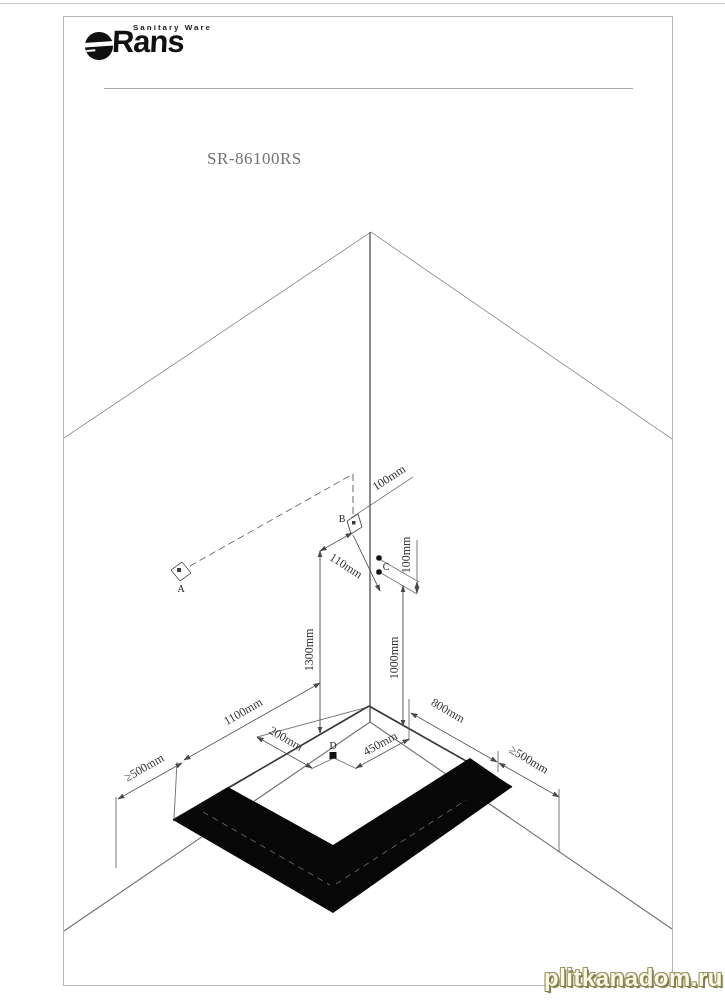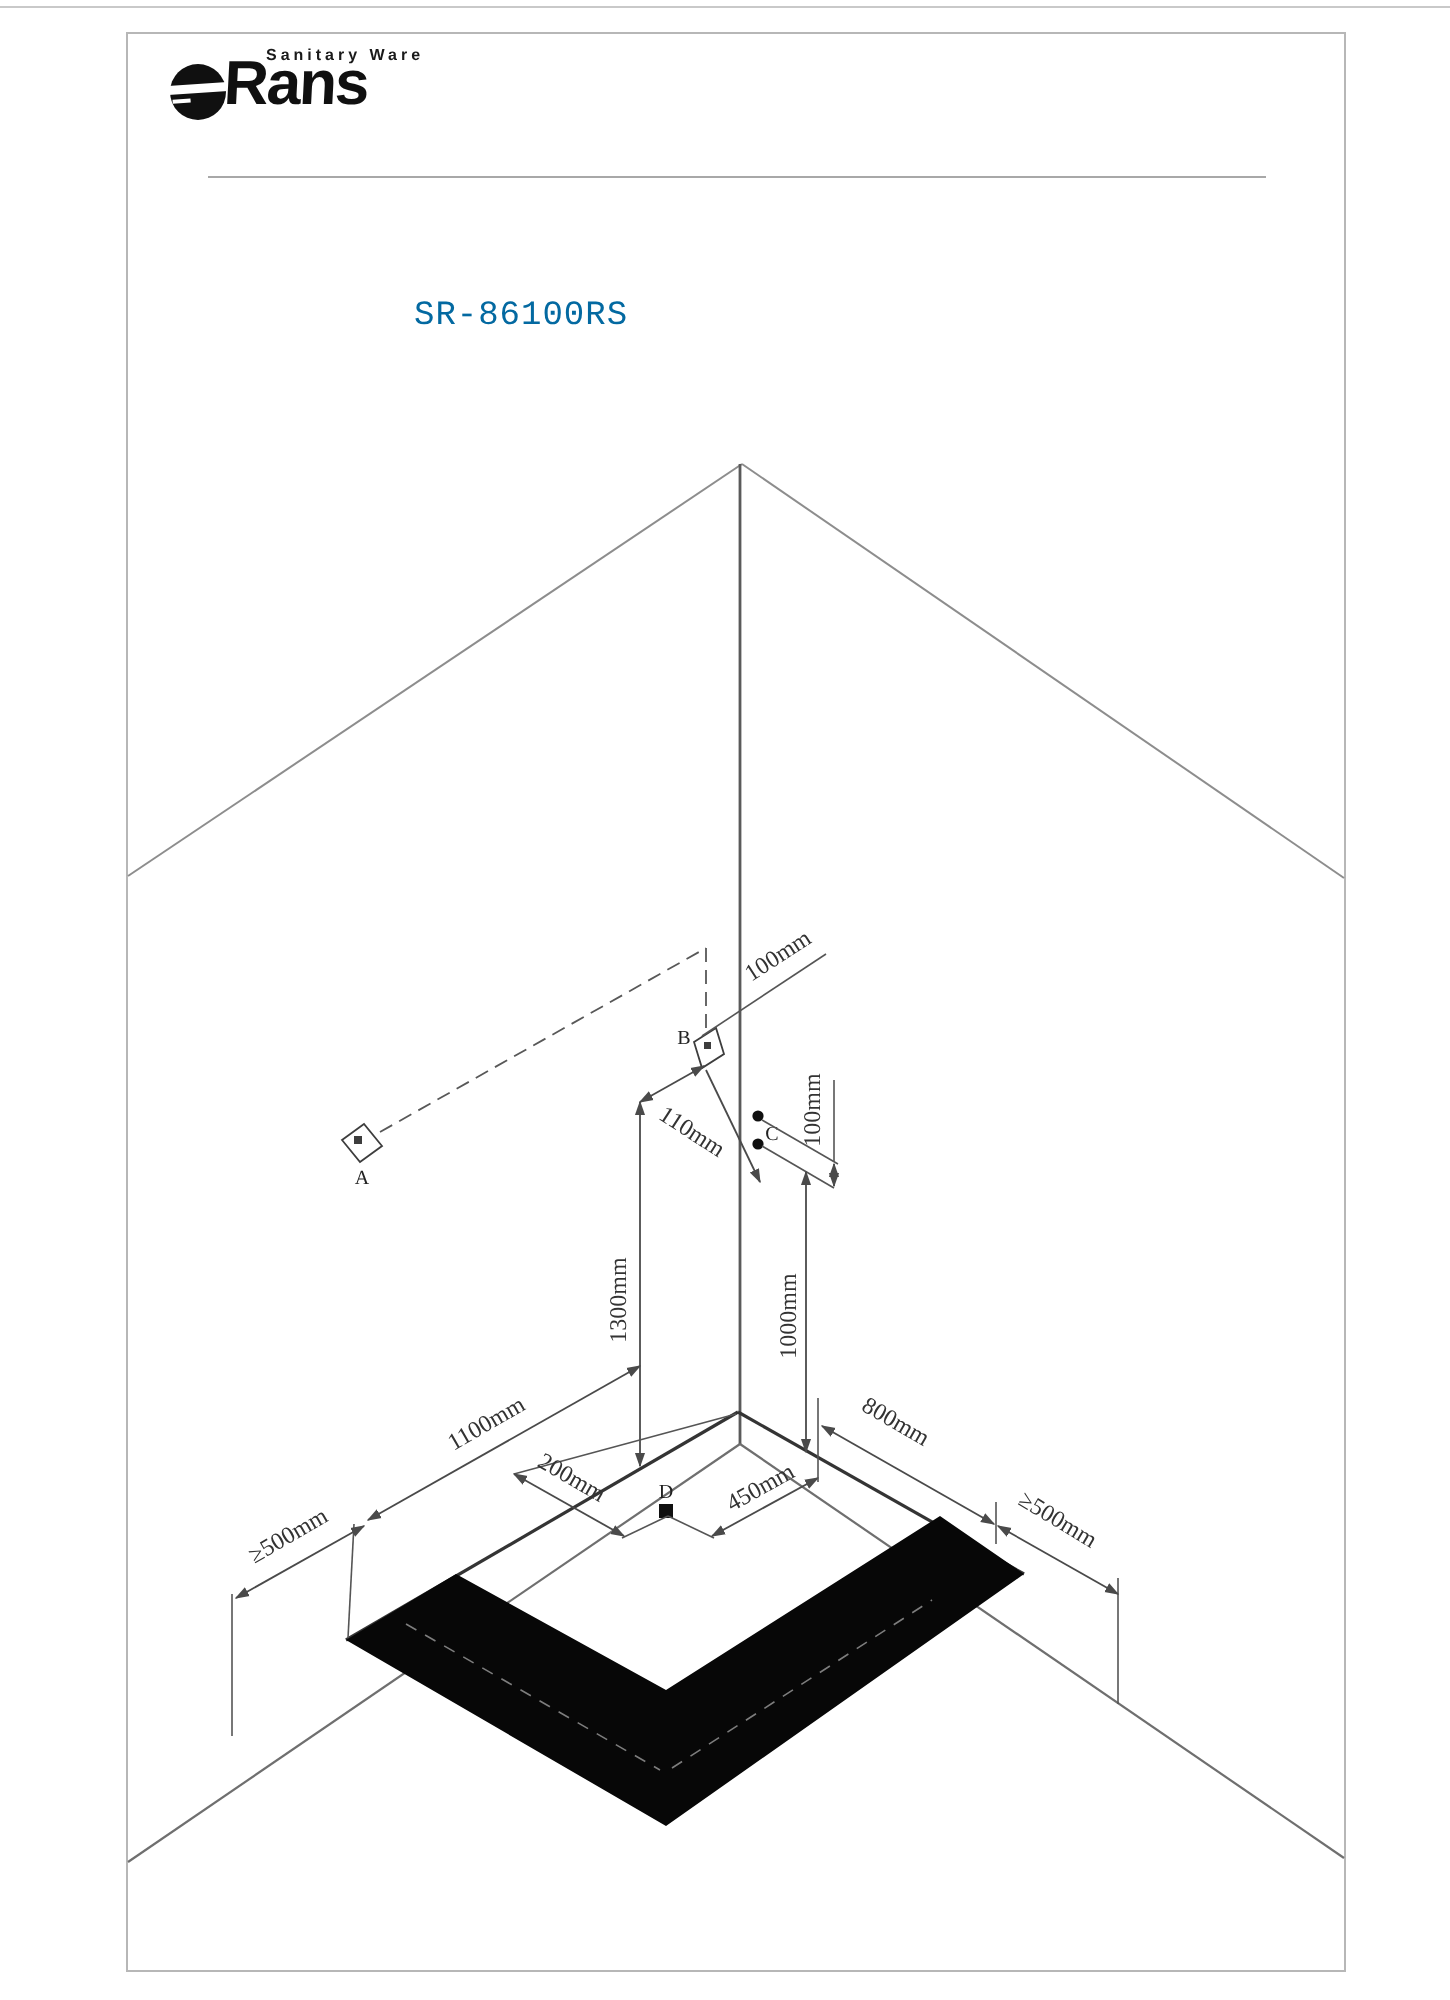--- a/index.html
+++ b/index.html
@@ -9,21 +9,21 @@
   #sheet{position:absolute;left:63px;top:16px;width:608px;height:968px;border:1px solid #b7b7b7;background:#ffffff;}
   
   #logo{position:absolute;left:84px;top:20px;width:150px;height:42px;}
   #logo .small{position:absolute;left:49px;top:3px;font-size:8px;font-weight:bold;letter-spacing:2px;color:#1a1a1a;
                font-family:"Liberation Sans", sans-serif;white-space:nowrap;}
   #logo .mark{position:absolute;left:0;top:11px;width:30px;height:30px;}
   #logo .word{position:absolute;left:28px;top:4px;font-size:31px;font-weight:bold;color:#101010;
               font-family:"Liberation Sans", sans-serif;letter-spacing:-1px;transform:skewX(-3deg);}
   #hr1{position:absolute;left:104px;top:88px;width:529px;height:1px;background:#a8a8a8;}
   
-  .titletxt{position:absolute;top:149px;font-size:17px;letter-spacing:0.5px;color:#0369a1;white-space:nowrap;font-family:Liberation Mono, monospace;}
+  .titletxt{position:absolute;top:149px;font-size:17px;letter-spacing:0.5px;color:#737373;white-space:nowrap;}
   #model{left:207px;}
   #sizes{left:456px;}
   
   #draw{position:absolute;left:0;top:0;width:725px;height:1000px;}
   .wall{stroke:#8d8d8d;stroke-width:1;}
   .corner{stroke:#5a5a5a;stroke-width:1.4;}
   .junction{stroke:#6f6f6f;stroke-width:1.1;}
   .flooredge{stroke:#343434;stroke-width:1.6;}
   .dim{stroke:#4a4a4a;stroke-width:0.9;fill:none;}
   .thin{stroke:#555555;stroke-width:0.8;fill:none;}
@@ -146,13 +146,14 @@
       <line class="thin" x1="409" y1="699" x2="409" y2="741"></line>
       <line class="thin" x1="498" y1="751" x2="498" y2="772"></line>
       <line class="thin" x1="559" y1="789" x2="559" y2="852"></line>
       <line class="dim" x1="411" y1="713" x2="497" y2="762" marker-start="url(#arw)" marker-end="url(#arw)"></line>
       <text class="dimtext" transform="translate(446,714) rotate(30)">800mm</text>
       <line class="dim" x1="499" y1="763" x2="559" y2="797" marker-start="url(#arw)" marker-end="url(#arw)"></line>
       <text class="dimtext" transform="translate(527,763) rotate(31)">≥500mm</text>
     </g>
   </svg>
 
+  <div id="wm">plitkanadom.ru</div>
 </div>
 
 </body></html>

